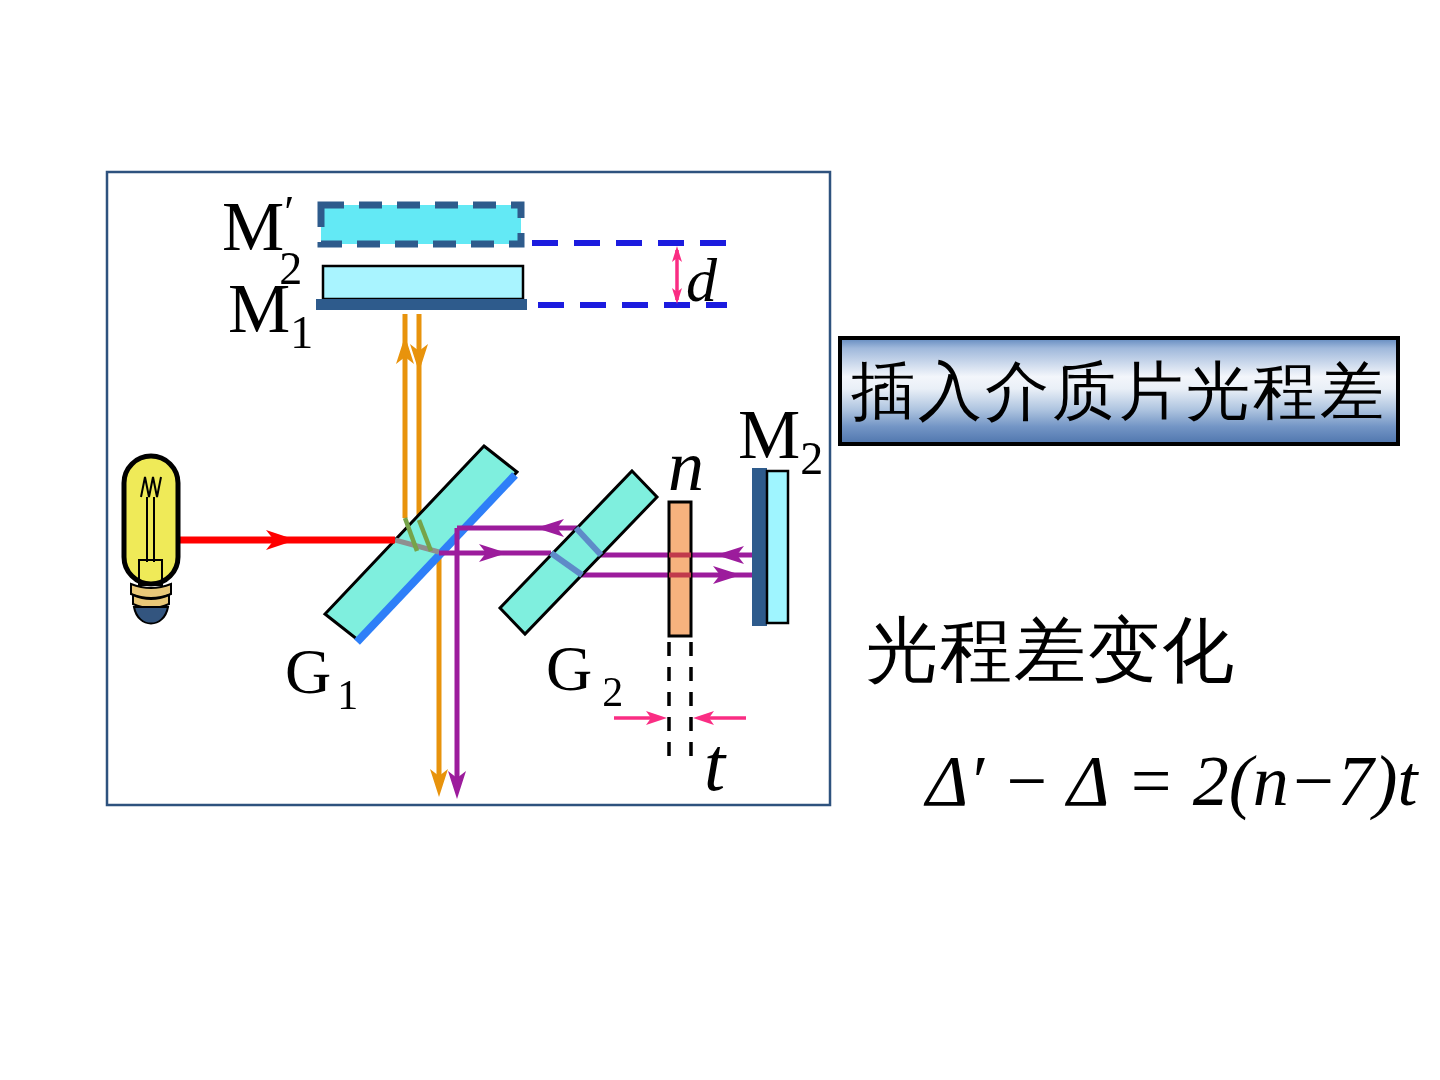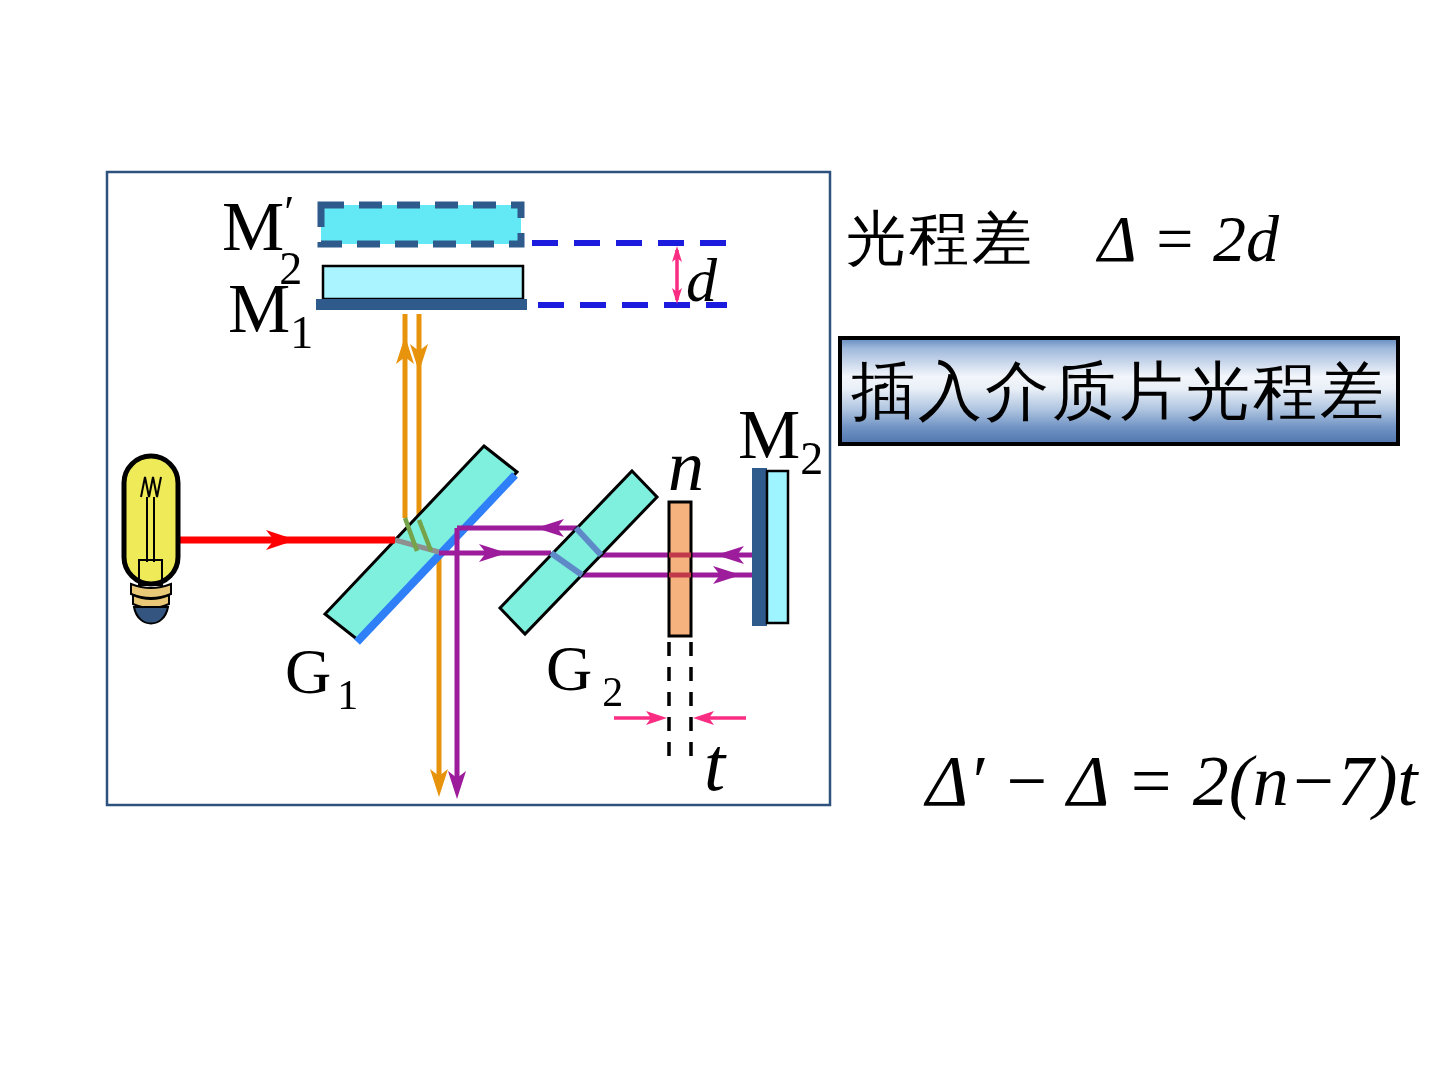--- a/index.html
+++ b/index.html
@@ -126,25 +126,24 @@
   <text x="222" y="250" font-size="70"><tspan>M</tspan><tspan font-size="46" dy="-22">′</tspan><tspan font-size="46" dx="-15" dy="56">2</tspan></text>
   <text x="228" y="332" font-size="70"><tspan>M</tspan><tspan font-size="46" dy="16">1</tspan></text>
   <text x="738" y="458" font-size="70"><tspan>M</tspan><tspan font-size="46" dy="16">2</tspan></text>
   <text x="285" y="693" font-size="64"><tspan>G</tspan><tspan font-size="42" dx="6" dy="16">1</tspan></text>
   <text x="546" y="690" font-size="64"><tspan>G</tspan><tspan font-size="42" dx="10" dy="16">2</tspan></text>
   <text x="668" y="490" font-size="72" font-style="italic">n</text>
   <text x="686" y="301" font-size="62" font-style="italic">d</text>
   <text x="704" y="790" font-size="76" font-style="italic">t</text>
 </svg>
 
-<div class="ptext cjk" style="left:846px; top:208px; font-size:60px; letter-spacing:3px;">光程差</div>
 
-<div class="ptext math" style="left:1098px; top:204px; font-size:66px;">Δ = 2d</div>
 
 <div class="title-box">
   <span class="cjk" style="font-size:64px; letter-spacing:3px;">插入介质片光程差</span>
 </div>
 
 
+<div class="ptext cjk" style="left:866px; top:614px; font-size:72px; letter-spacing:2px;">光程差变化</div>
 
 <div class="ptext math" style="left:926px; top:744px; font-size:72px;">Δ′ − Δ = 2(n−7)t</div>
 
 </div>
 
 </body></html>

